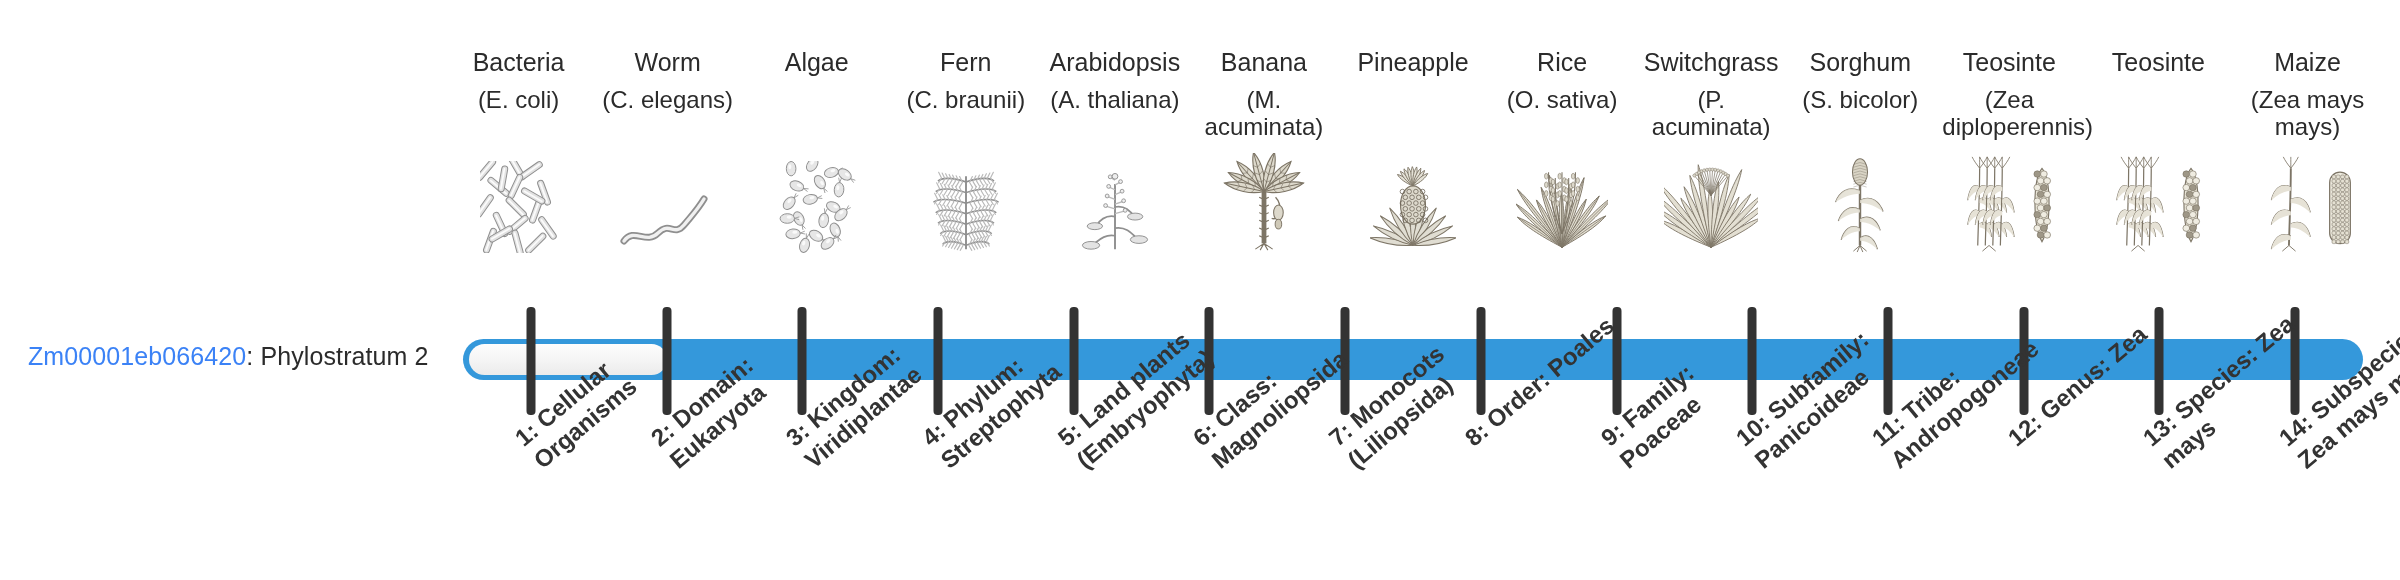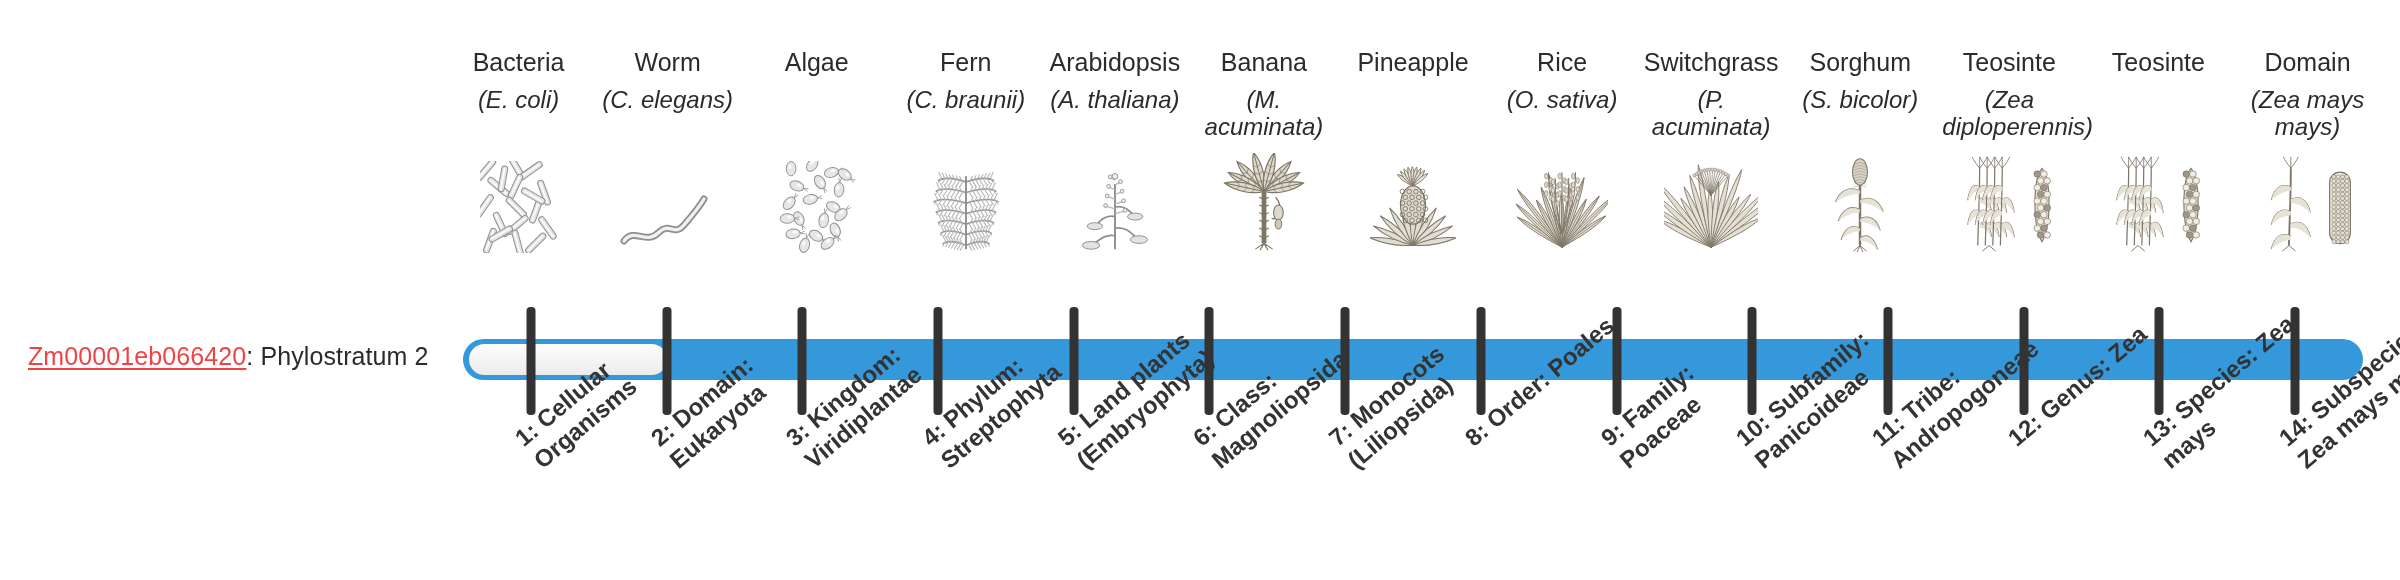--- a/index.html
+++ b/index.html
@@ -22,22 +22,21 @@
   .gene-label {
     position: absolute;
     left: 28px;
     top: 342px;
     font-size: 25px;
     color: #2b2b2b;
     white-space: nowrap;
     letter-spacing: 0.1px;
   }
   .gene-link {
-    color: #ef4444;
-    text-decoration: underline;
+    color: #3b82f6;
     text-underline-offset: 3px;
     cursor: pointer;
   }
 
   
   .columns {
     position: absolute;
     left: 463px;
     top: 48px;
     width: 1900px;
@@ -56,21 +55,20 @@
   .common-name {
     font-size: 25px;
     color: #2b2b2b;
     text-align: center;
     line-height: 1.12;
     white-space: nowrap;
   }
   .sci-name {
     margin-top: 11px;
     font-size: 24px;
-    font-style: italic;
     color: #2b2b2b;
     text-align: center;
     line-height: 1.12;
     width: 134px;
   }
 
   
   .art {
     position: absolute;
     top: 115px;
@@ -1080,21 +1078,21 @@
             <ellipse cx="14.5" cy="66.4" rx="3.6" ry="3.4" fill="#efece1" stroke="#7d7566" stroke-width="0.7"></ellipse>
             <ellipse cx="21.5" cy="66.4" rx="3.6" ry="3.4" fill="#efece1" stroke="#7d7566" stroke-width="0.7"></ellipse>
             <ellipse cx="11" cy="73.6" rx="3.6" ry="3.4" fill="#efece1" stroke="#7d7566" stroke-width="0.7"></ellipse>
             <ellipse cx="18" cy="73.6" rx="3.6" ry="3.4" fill="#9e9787" stroke="#7d7566" stroke-width="0.7"></ellipse>
             <ellipse cx="14.5" cy="80.8" rx="3.6" ry="3.4" fill="#9e9787" stroke="#7d7566" stroke-width="0.7"></ellipse>
             <ellipse cx="21.5" cy="80.8" rx="3.6" ry="3.4" fill="#efece1" stroke="#7d7566" stroke-width="0.7"></ellipse>
           </svg>
         </div>
       </div>
       <div class="col">
-        <div class="common-name">Domain</div>
+        <div class="common-name">Maize</div>
      <div class="sci-name">(Zea mays mays)</div>
      <div class="art">
           <svg width="62" height="98" viewBox="0 0 46 104">
             <path d="M24 96 C25 60 26 40 26 14" stroke="#7d7566" stroke-width="2" fill="none"></path>
             <path d="M26 34 C15.200000000000001 29 8 36 5.300000000000001 48" stroke="#7d7566" stroke-width="1.1" fill="none"></path>
                 <path d="M26 34 C15.200000000000001 29 8 36 5.300000000000001 48
                          C12.5 42 18.8 38 26 38 Z" fill="#e6e2d6" stroke="none"></path>
             <path d="M26 47 C36.8 42 44 49 46.7 61" stroke="#7d7566" stroke-width="1.1" fill="none"></path>
                 <path d="M26 47 C36.8 42 44 49 46.7 61
                          C39.5 55 33.2 51 26 51 Z" fill="#e6e2d6" stroke="none"></path>

